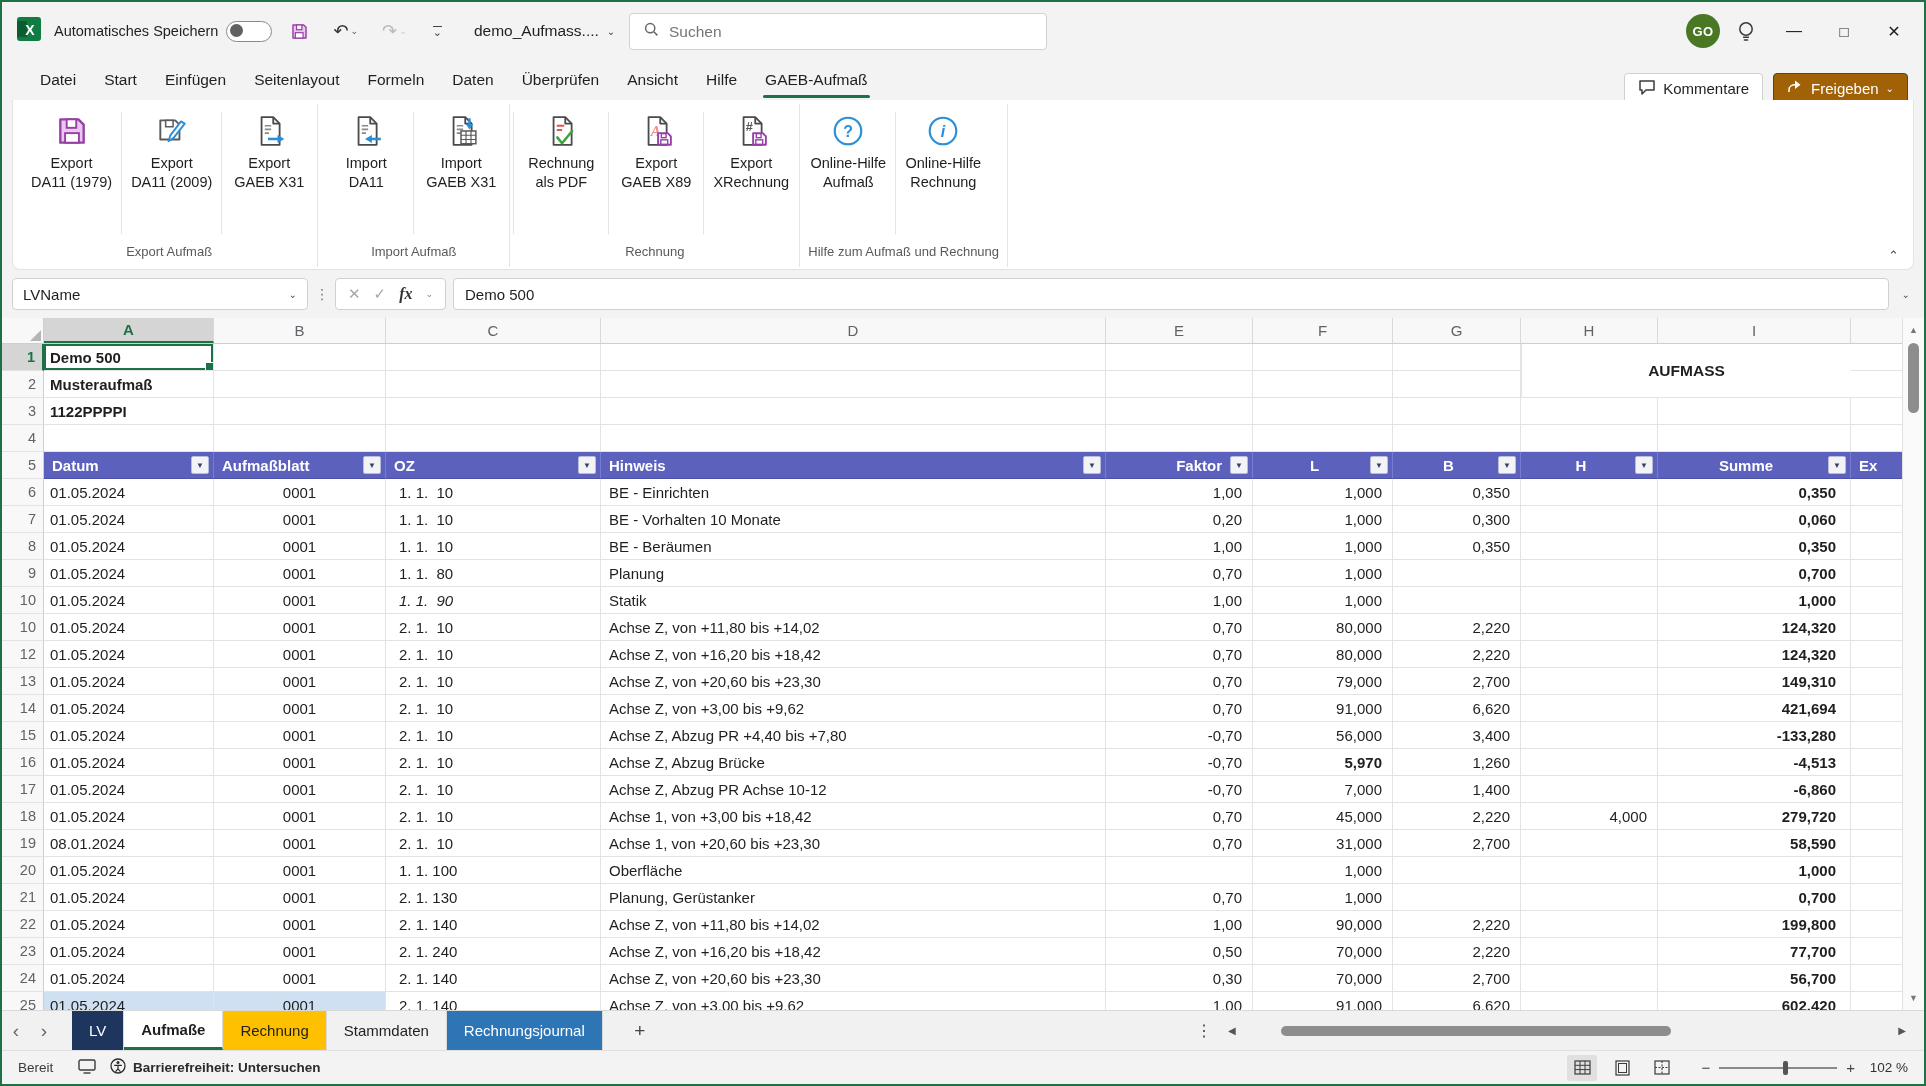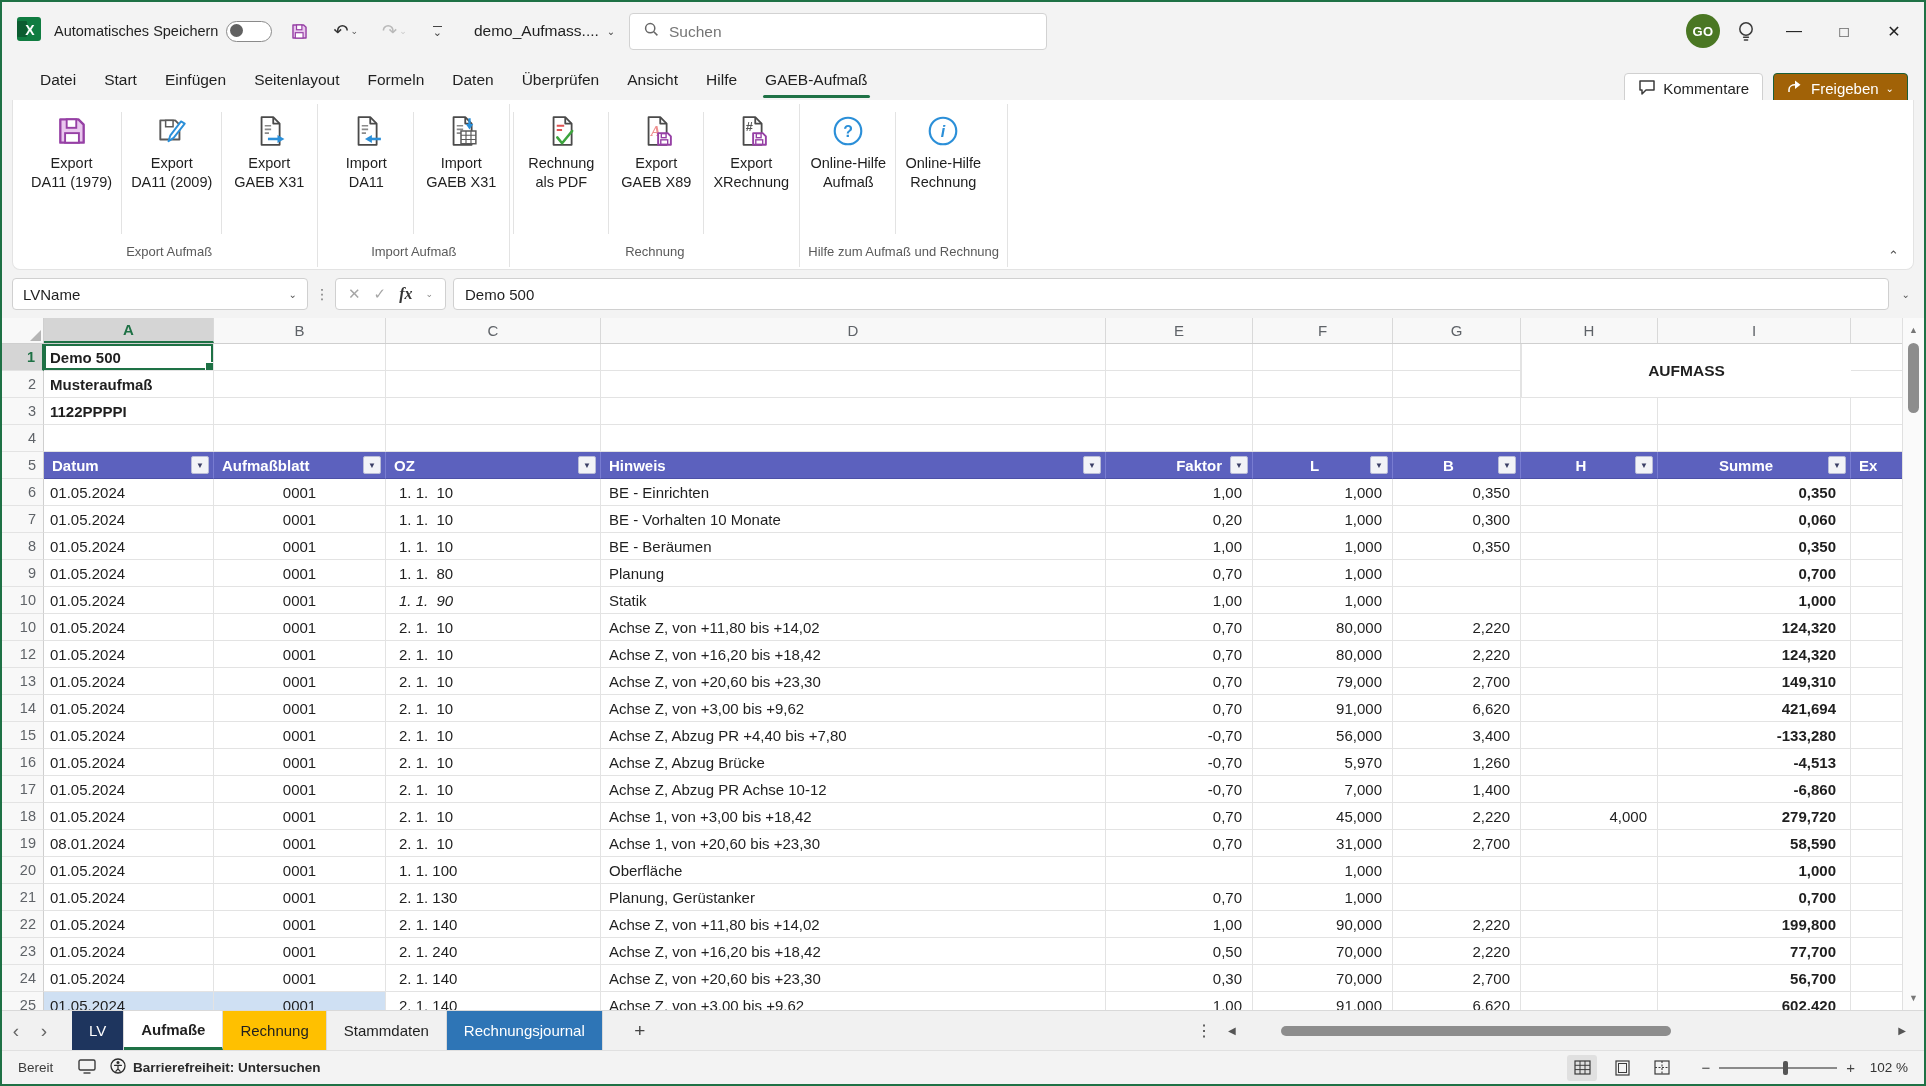--- a/index.html
+++ b/index.html
@@ -623,21 +623,21 @@
           <div class="gc c8" style="width: 193px; flex: 0 0 193px;">-133,280</div>
           <div class="gc c9" style="width: 55px; flex: 0 0 55px;"></div>
         </div>
         <div class="grow">
           <div class="rn">16</div>
           <div class="gc c0" style="width: 170px; flex: 0 0 170px;">01.05.2024</div>
           <div class="gc c1" style="width: 172px; flex: 0 0 172px;">0001</div>
           <div class="gc c2" style="width: 215px; flex: 0 0 215px;">2. 1.  10</div>
           <div class="gc c3" style="width: 505px; flex: 0 0 505px;">Achse Z, Abzug Brücke</div>
           <div class="gc c4" style="width: 147px; flex: 0 0 147px;">-0,70</div>
-          <div class="gc c5" style="width: 140px; flex: 0 0 140px;">5,970</div>
+          <div class="gc c5" style="width: 140px; flex: 0 0 140px; font-weight: bold;">5,970</div>
           <div class="gc c6" style="width: 128px; flex: 0 0 128px;">1,260</div>
           <div class="gc c7" style="width: 137px; flex: 0 0 137px;"></div>
           <div class="gc c8" style="width: 193px; flex: 0 0 193px;">-4,513</div>
           <div class="gc c9" style="width: 55px; flex: 0 0 55px;"></div>
         </div>
         <div class="grow">
           <div class="rn">17</div>
           <div class="gc c0" style="width: 170px; flex: 0 0 170px;">01.05.2024</div>
           <div class="gc c1" style="width: 172px; flex: 0 0 172px;">0001</div>
           <div class="gc c2" style="width: 215px; flex: 0 0 215px;">2. 1.  10</div>

